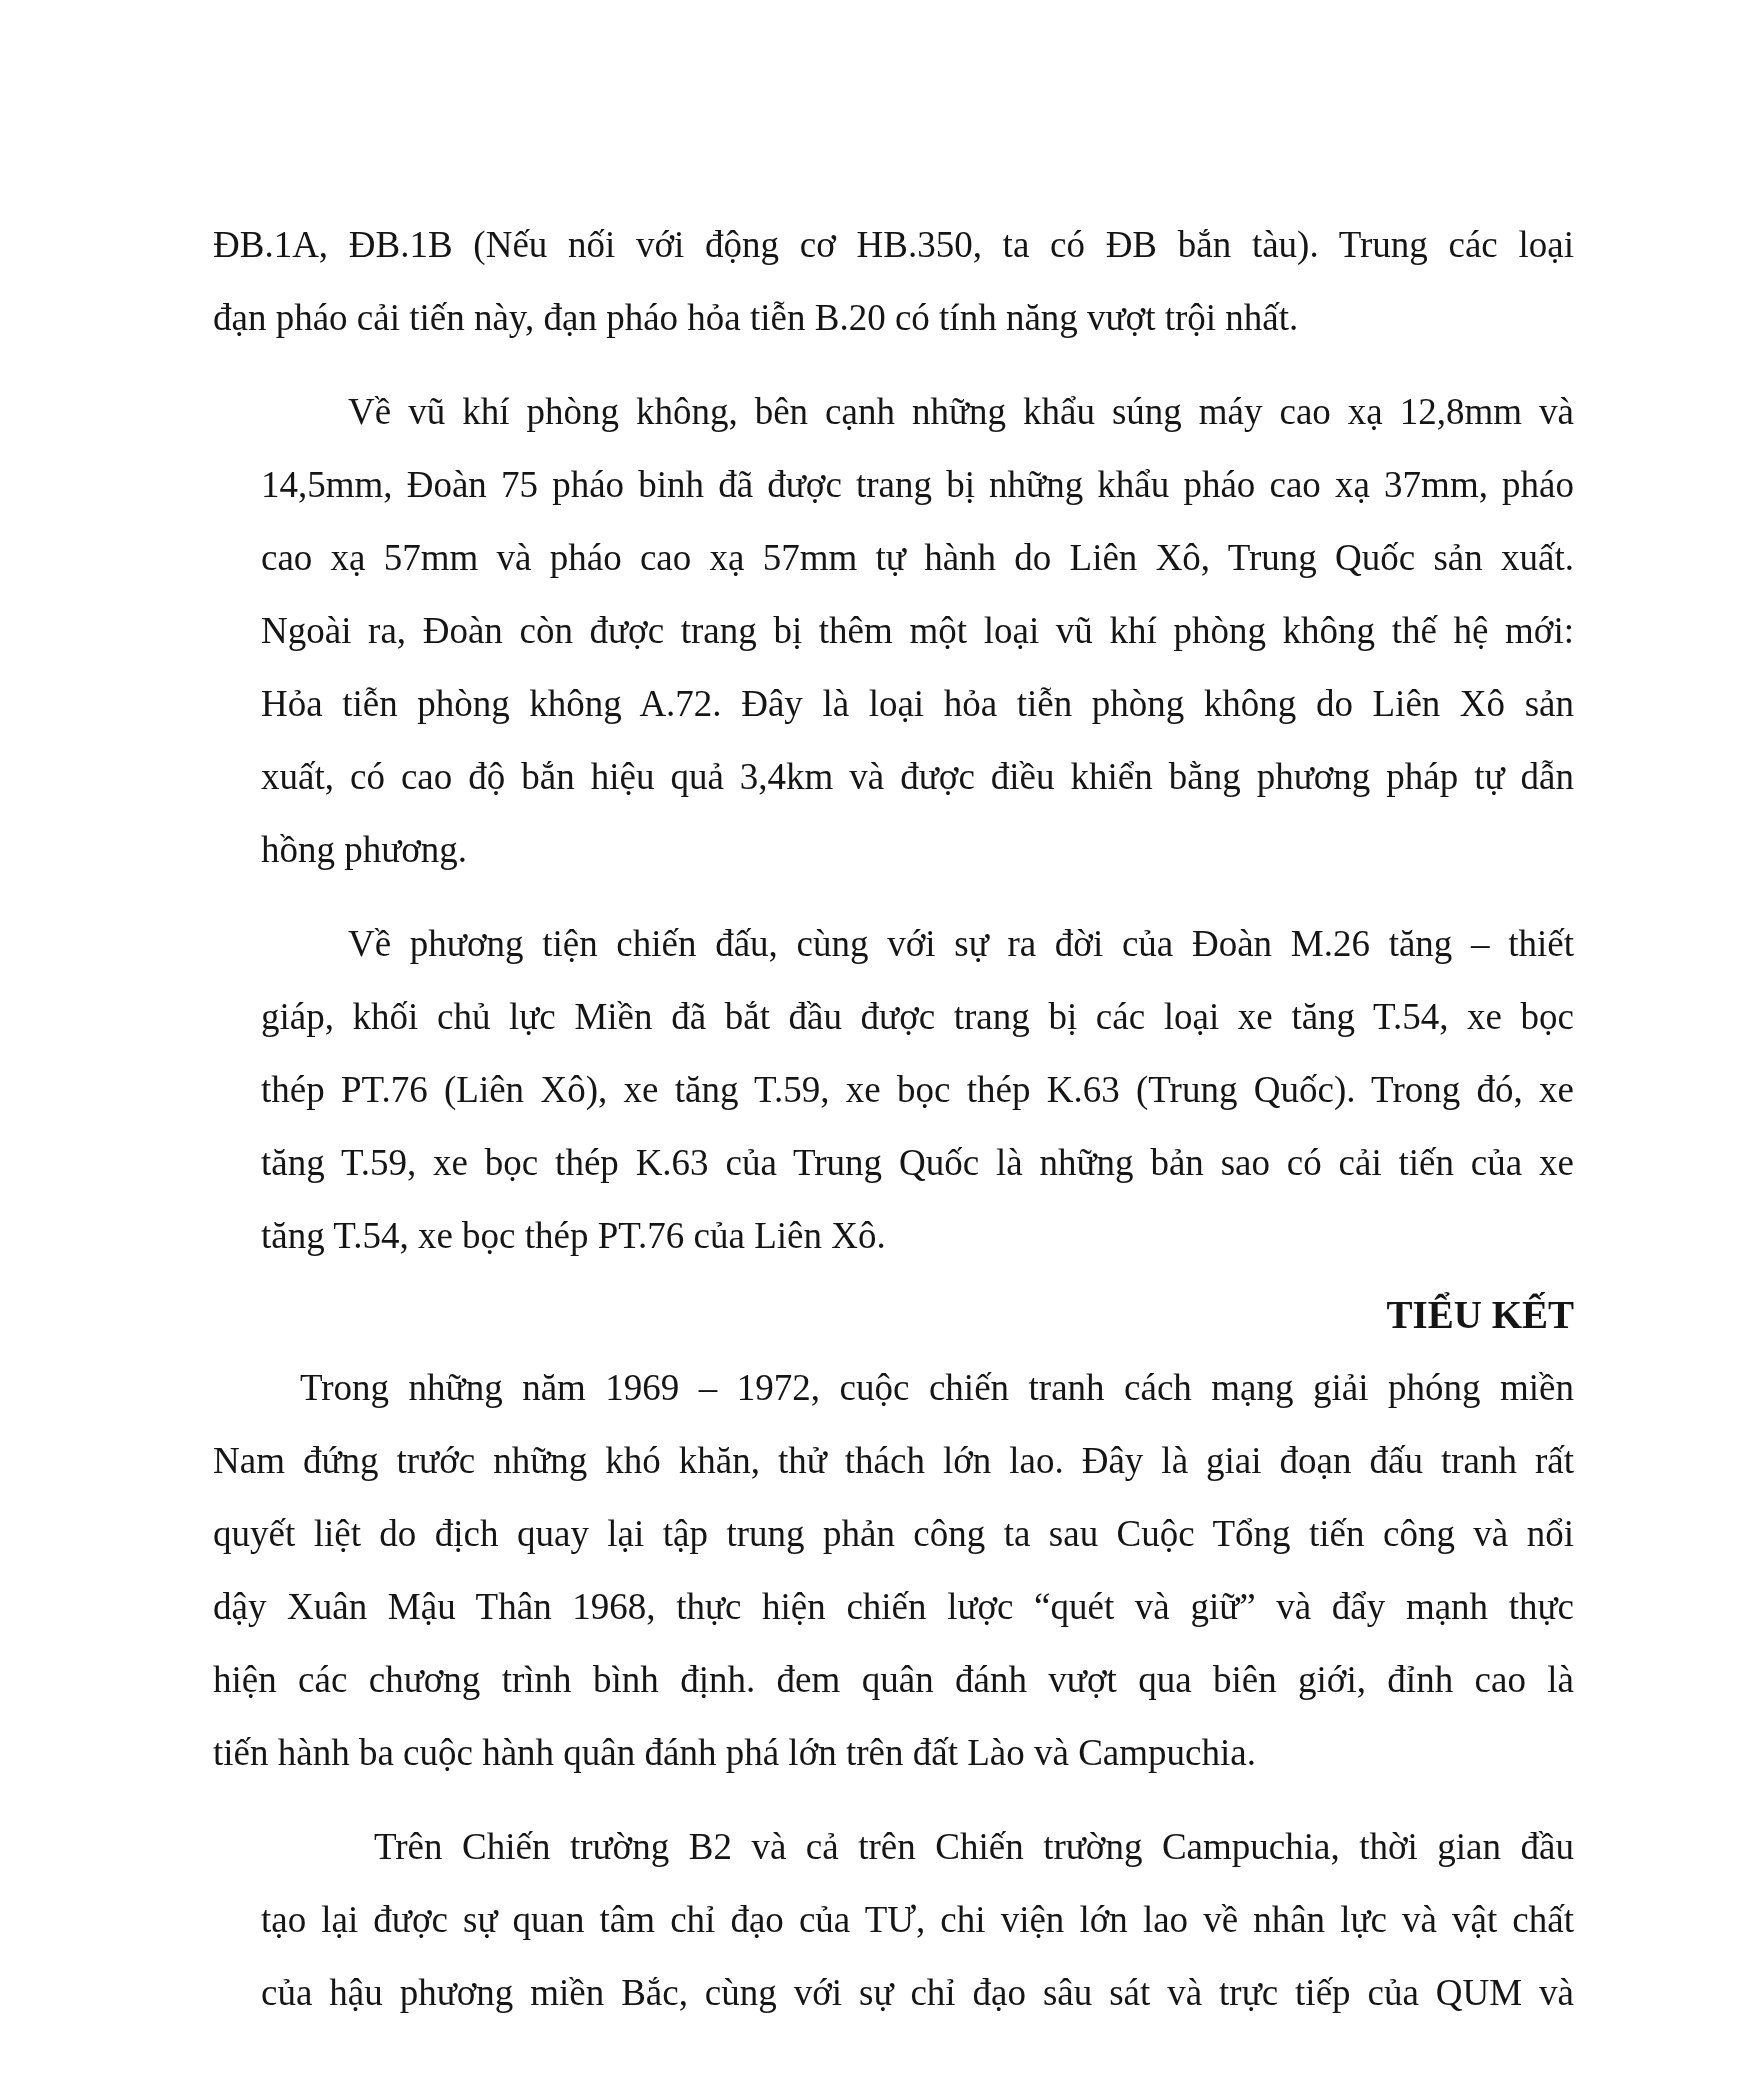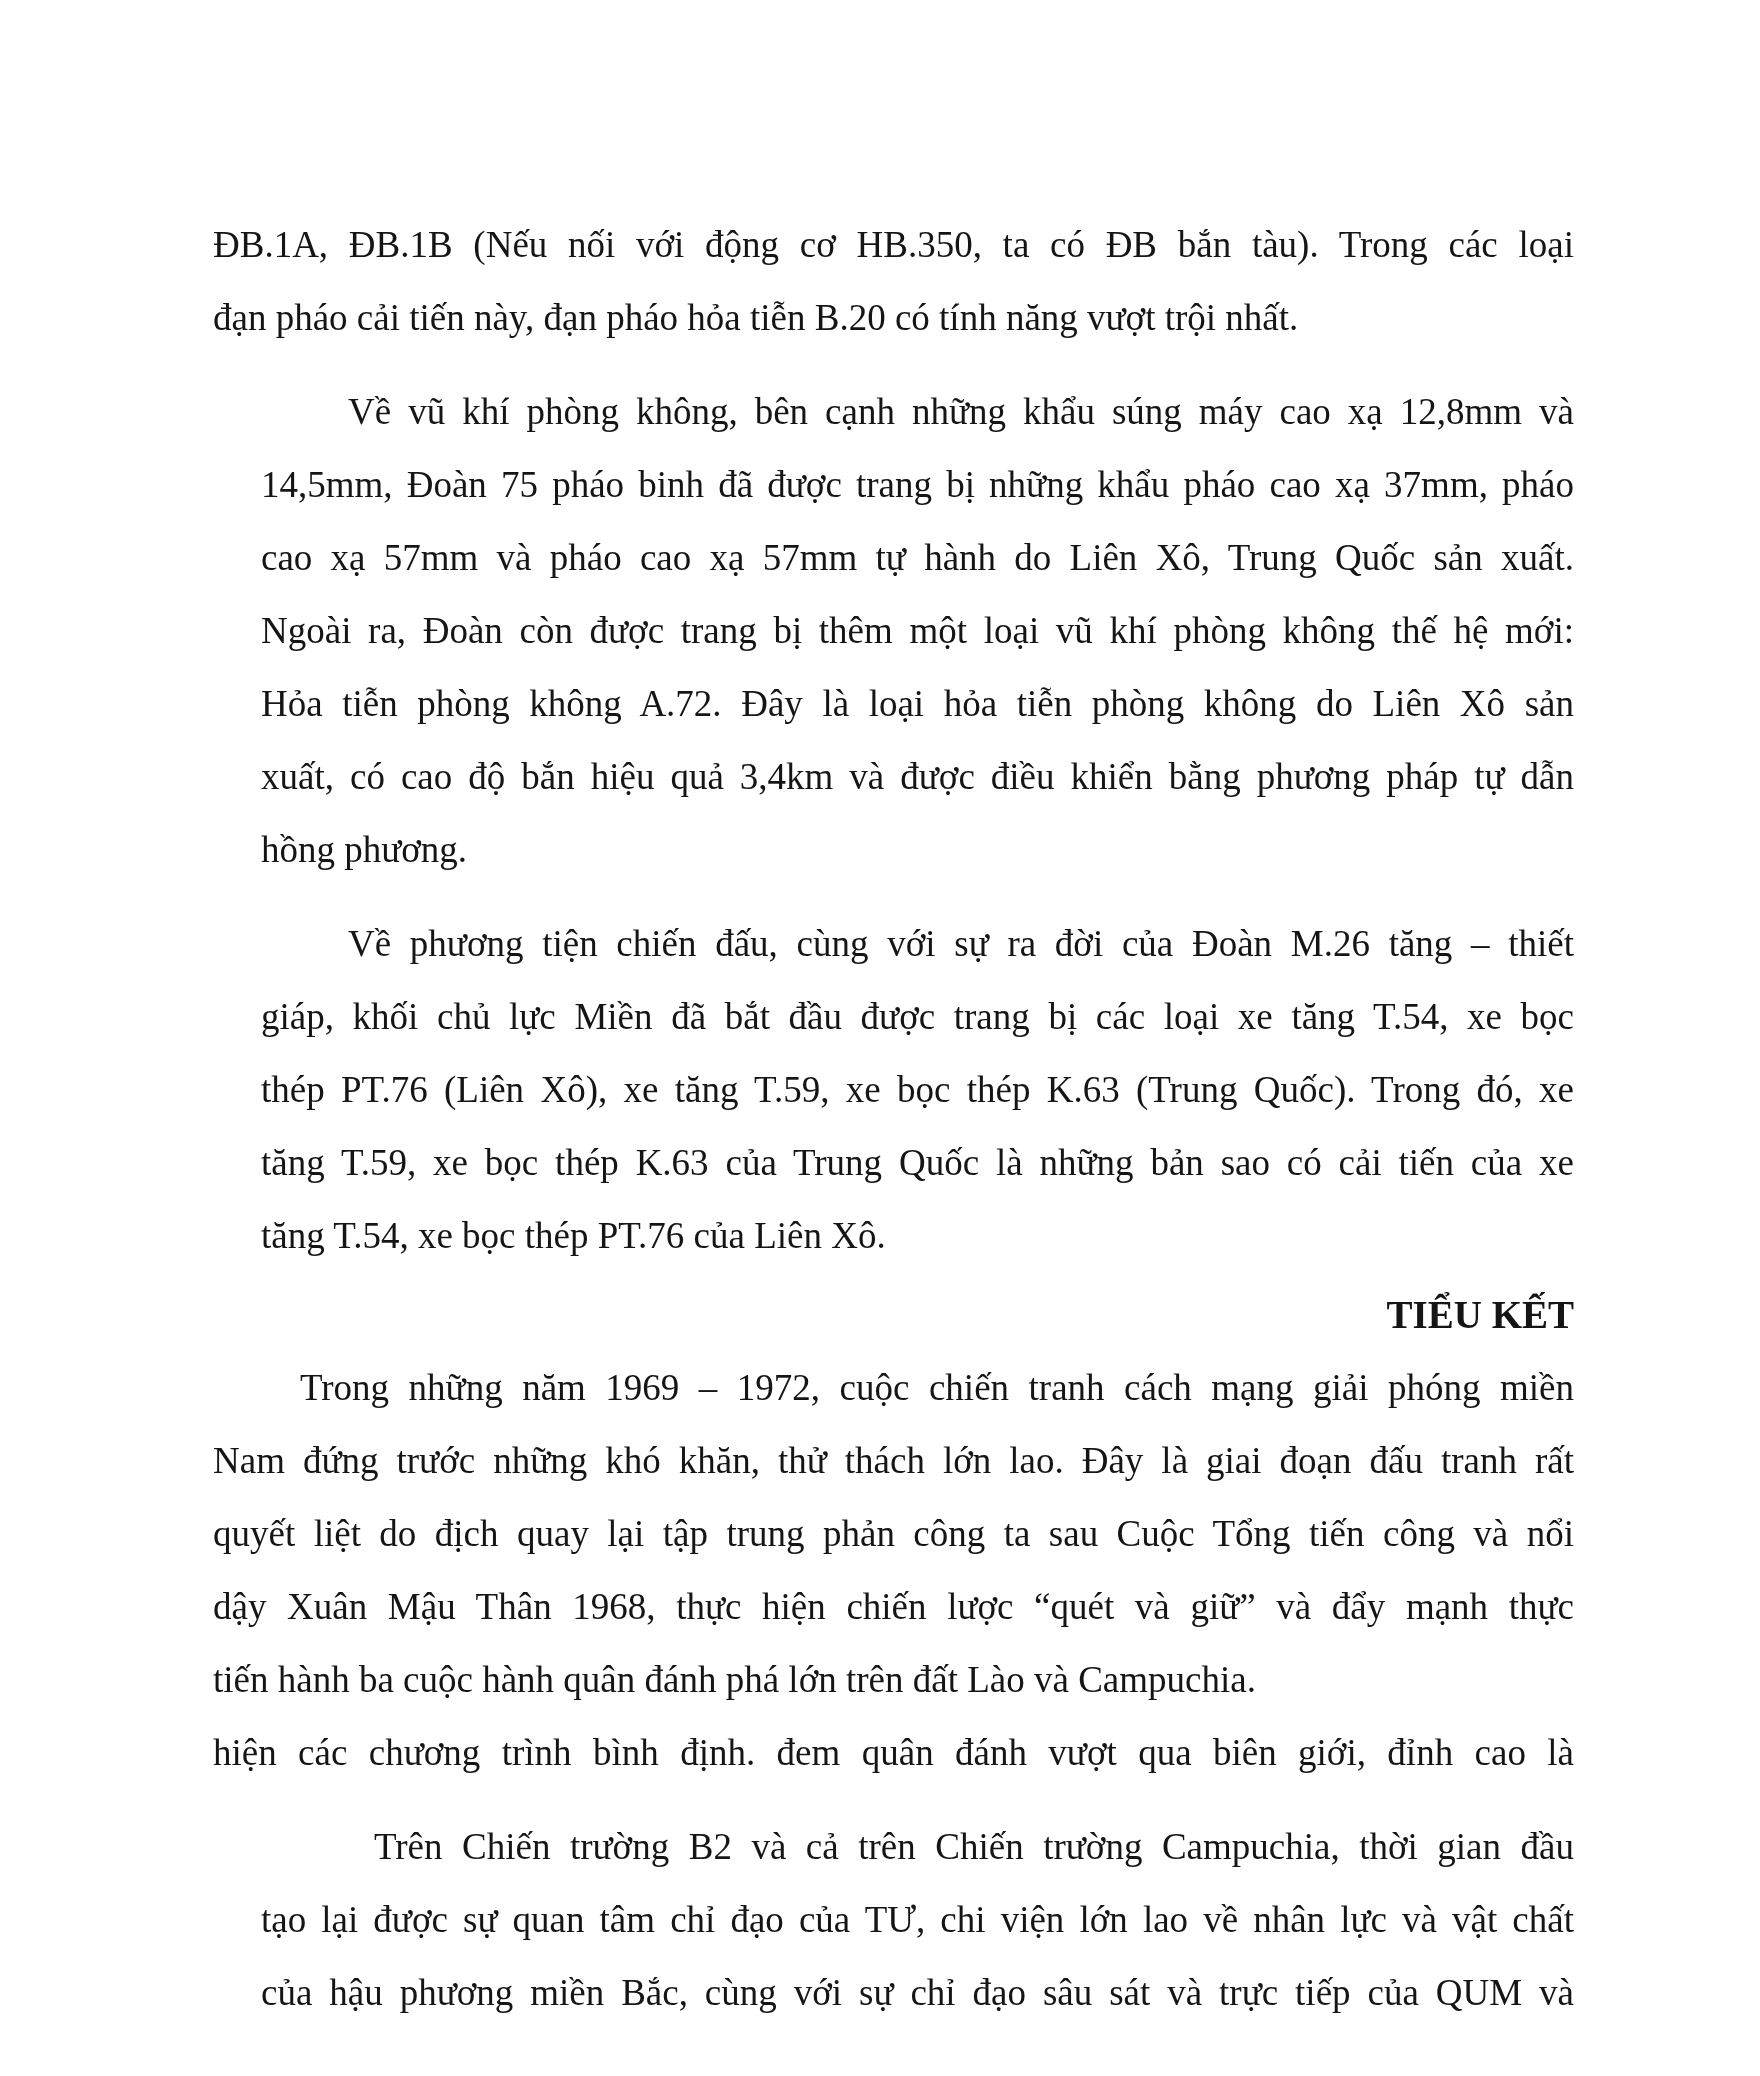--- a/index.html
+++ b/index.html
@@ -42,21 +42,21 @@
     font-weight: bold;
     text-align: right;
   }
 </style>
 </head>
 <body>
 
 <div class="page">
 
   <div class="para">
-    <div class="line">ĐB.1A, ĐB.1B (Nếu nối với động cơ HB.350, ta có ĐB bắn tàu). Trong các loại</div>
+    <div class="line">ĐB.1A, ĐB.1B (Nếu nối với động cơ HB.350, ta có ĐB bắn tàu). Trung các loại</div>
     <div class="line end">đạn pháo cải tiến này, đạn pháo hỏa tiễn B.20 có tính năng vượt trội nhất.</div>
   </div>
 
   <div class="para">
     <div class="line ind1">Về vũ khí phòng không, bên cạnh những khẩu súng máy cao xạ 12,8mm và</div>
     <div class="line">14,5mm, Đoàn 75 pháo binh đã được trang bị những khẩu pháo cao xạ 37mm, pháo</div>
     <div class="line">cao xạ 57mm và pháo cao xạ 57mm tự hành do Liên Xô, Trung Quốc sản xuất.</div>
     <div class="line">Ngoài ra, Đoàn còn được trang bị thêm một loại vũ khí phòng không thế hệ mới:</div>
     <div class="line">Hỏa tiễn phòng không A.72. Đây là loại hỏa tiễn phòng không do Liên Xô sản</div>
     <div class="line">xuất, có cao độ bắn hiệu quả 3,4km và được điều khiển bằng phương pháp tự dẫn</div>
@@ -71,22 +71,22 @@
     <div class="line end">tăng T.54, xe bọc thép PT.76 của Liên Xô.</div>
   </div>
 
   <h2 class="heading">TIỂU KẾT</h2>
 
   <div class="para" style="margin-top:0;">
     <div class="line ind1">Trong những năm 1969 – 1972, cuộc chiến tranh cách mạng giải phóng miền</div>
     <div class="line">Nam đứng trước những khó khăn, thử thách lớn lao. Đây là giai đoạn đấu tranh rất</div>
     <div class="line">quyết liệt do địch quay lại tập trung phản công ta sau Cuộc Tổng tiến công và nổi</div>
     <div class="line">dậy Xuân Mậu Thân 1968, thực hiện chiến lược “quét và giữ” và đẩy mạnh thực</div>
+    <div class="line">hiện các chương trình bình định. đem quân đánh vượt qua biên giới, đỉnh cao là</div>
     <div class="line end">tiến hành ba cuộc hành quân đánh phá lớn trên đất Lào và Campuchia.</div>
-    <div class="line">hiện các chương trình bình định. đem quân đánh vượt qua biên giới, đỉnh cao là</div>
   </div>
 
   <div class="para">
     <div class="line ind2">Trên Chiến trường B2 và cả trên Chiến trường Campuchia, thời gian đầu</div>
     <div class="line">tạo lại được sự quan tâm chỉ đạo của TƯ, chi viện lớn lao về nhân lực và vật chất</div>
     <div class="line">của hậu phương miền Bắc, cùng với sự chỉ đạo sâu sát và trực tiếp của QUM và</div>
 
   </div>
 
 </div>

